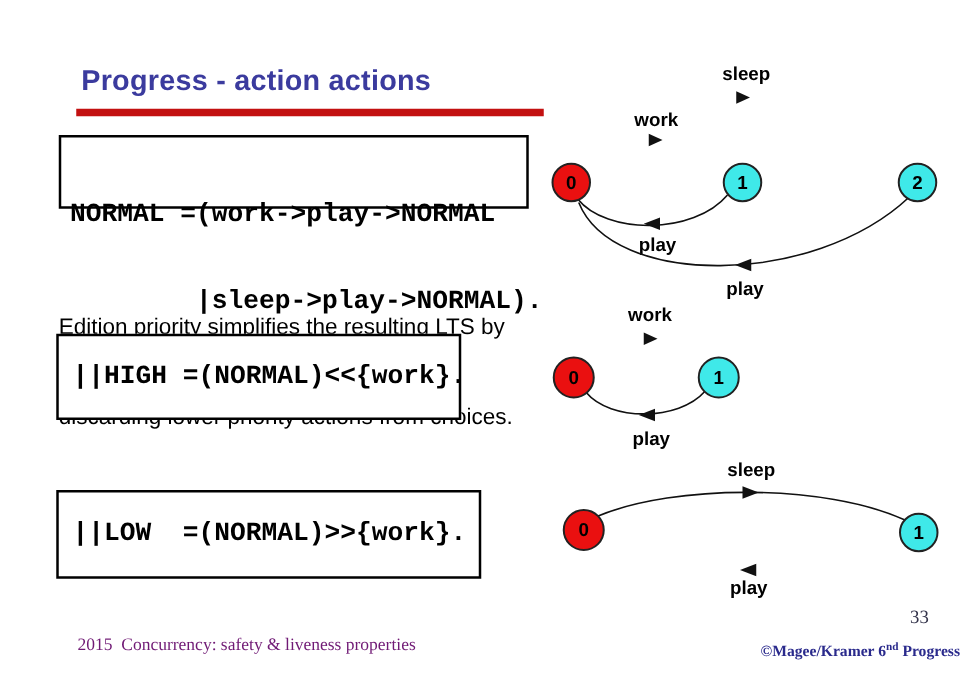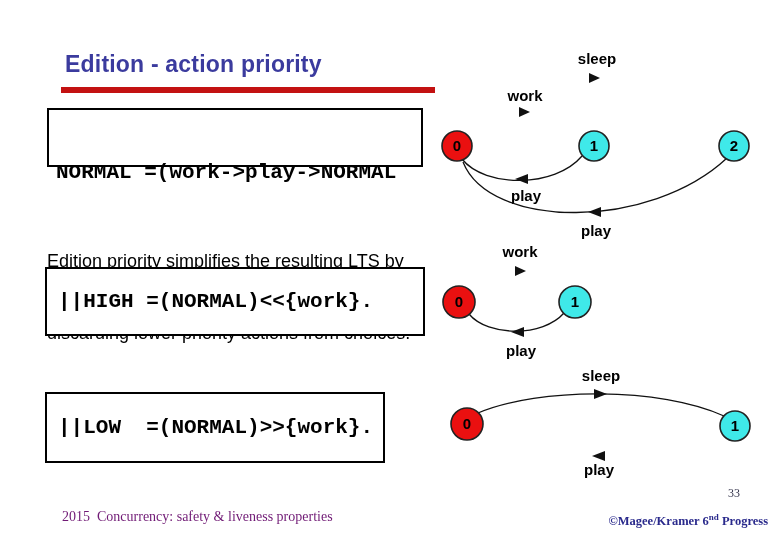--- a/index.html
+++ b/index.html
@@ -15,21 +15,21 @@
     position:absolute; left:61px; top:87px; width:374px; height:6px;
     background:#C31111;
   }
   .code-box{
     position:absolute; box-sizing:border-box; border:2px solid #000;
     background:#fff; color:#000;
     font-family:"Liberation Mono","DejaVu Sans Mono", monospace;
     font-weight:bold; font-size:21px; white-space:pre;
   }
   #code-normal{ left:47px; top:108px; width:376px; height:59px; padding:5px 0 0 7px; line-height:23px;}
-  #code-high  { left:45px; top:267px; width:380px; height:69px; display:flex; align-items:center; padding-left:11px;}
+  #code-high  { left:45px; top:267px; width:324px; height:69px; display:flex; align-items:center; padding-left:11px;}
   #code-low   { left:45px; top:392px; width:340px; height:71px; display:flex; align-items:center; padding-left:11px;}
   #body-text{
     position:absolute; left:47px; top:201px; font-size:18px; line-height:24px;
     color:#000; white-space:pre;
   }
   .lts{ position:absolute; }
   #lts-normal{ left:430px; top:40px; }
   #lts-high  { left:430px; top:240px; }
   #lts-low   { left:430px; top:365px; }
   .lts text{
@@ -39,39 +39,40 @@
   .lts .arc{ fill:none; stroke:#111; stroke-width:1.3px; }
   .lts .arrow{ fill:#111; stroke:none; }
   .lts circle{ stroke:#222; stroke-width:1.6px; }
   #footer-left{
     position:absolute; left:62px; top:509px;
     font-family:"Liberation Serif", serif; font-size:14px; color:#701a75;
     white-space:pre;
   }
   #page-number{
     position:absolute; left:728px; top:486px;
-    font-family:"Liberation Serif", serif; font-size:12px; color:#33334A;
+    font-family:"Liberation Serif", serif; font-size:15px; color:#33334A;
   }
   #footer-right{
     position:absolute; right:12px; top:512px; text-align:right;
     font-family:"Liberation Serif", serif; font-size:12.5px; font-weight:bold;
     color:#2A2A8C; white-space:pre;
   }
   #footer-right sup{ font-size:9px; }
 </style>
 </head>
 <body>
 
 <div id="slide">
 
-  <div id="title">Edition - action priority</div>
+  <div id="title">Progress - action actions</div>
   <div id="title-rule"></div>
 
   <div id="code-normal" class="code-box">
     <div>NORMAL =(work-&gt;play-&gt;NORMAL</div>
+    <div>        |sleep-&gt;play-&gt;NORMAL).</div>
   </div>
 
   <div id="body-text">
     <div>Edition priority simplifies the resulting LTS by</div>
     <div>discarding lower priority actions from choices.</div>
   </div>
 
   <div id="code-high" class="code-box">
     <span>||HIGH =(NORMAL)&lt;&lt;{work}.</span>
   </div>

